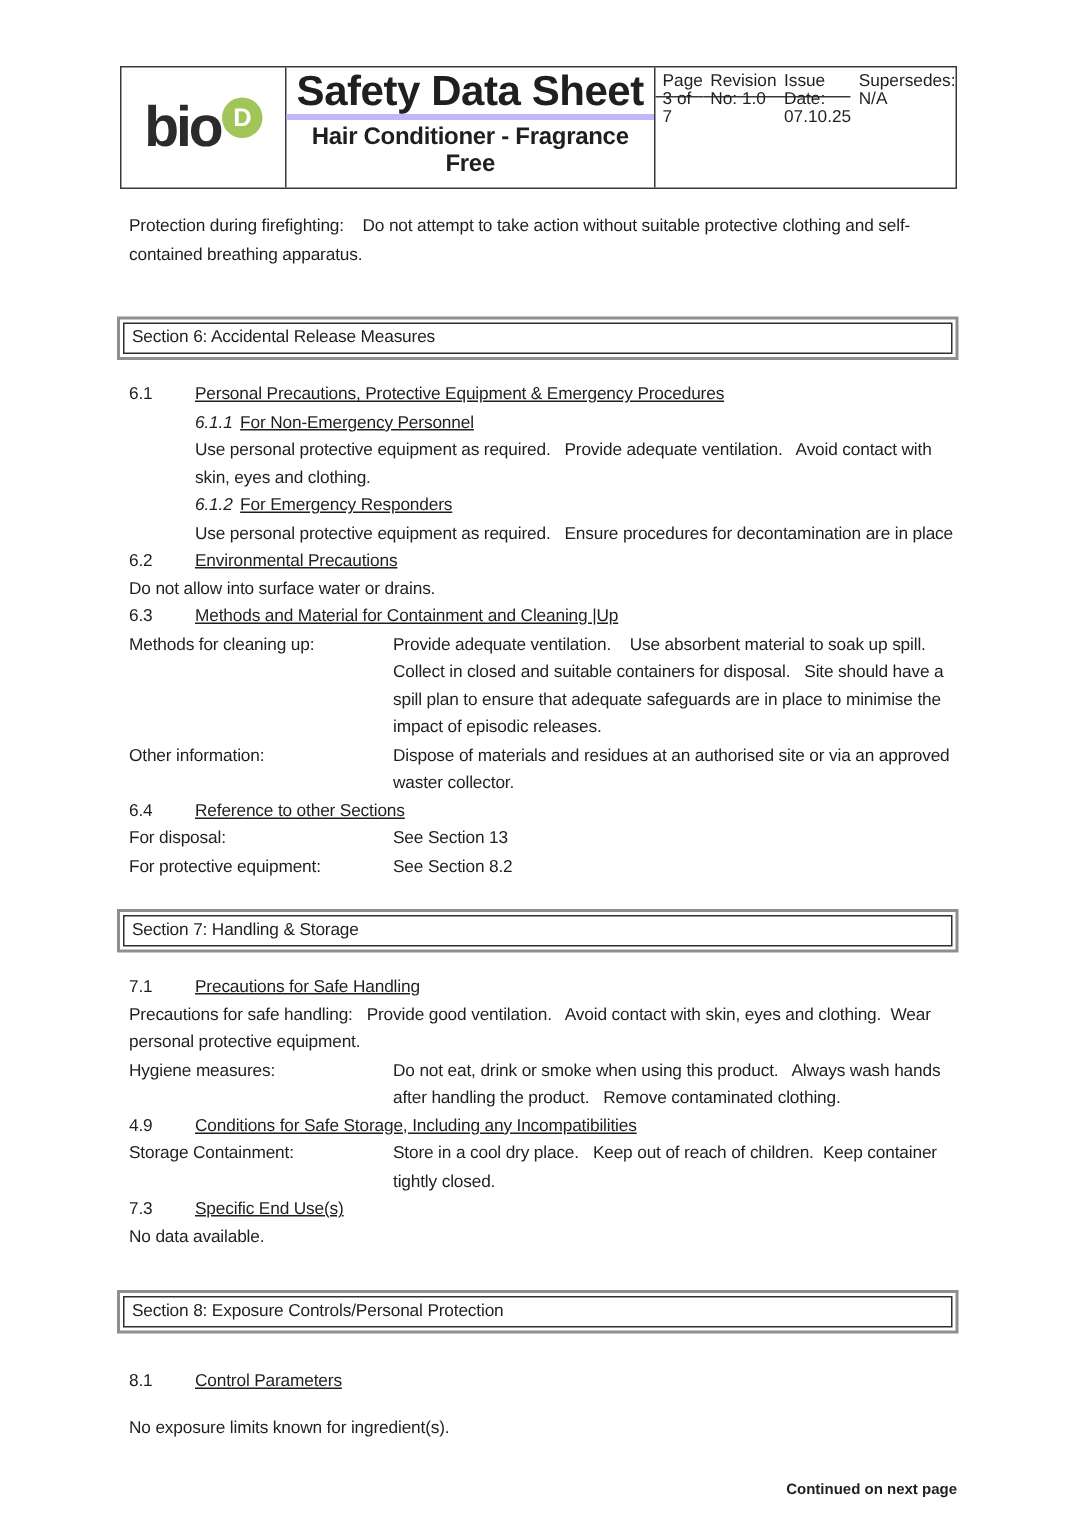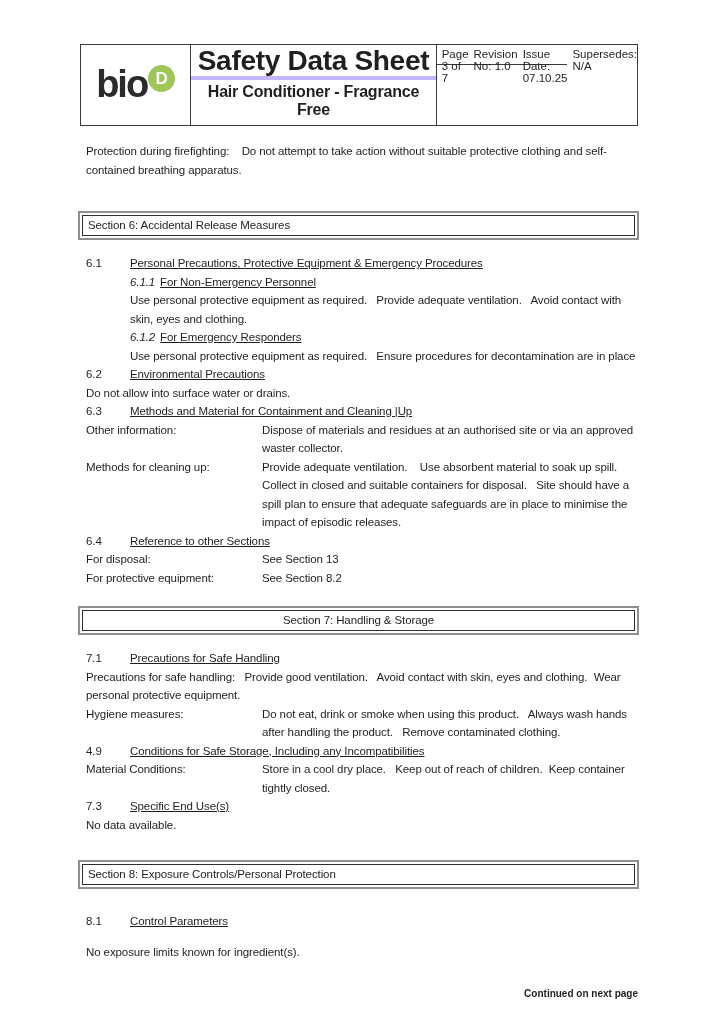--- a/index.html
+++ b/index.html
@@ -92,48 +92,48 @@
         </div>
         <div class="heading" style="margin-top: 14px;"><span class="num">6.1</span><span class="title">Personal Precautions, Protective Equipment &amp; Emergency Procedures</span></div>
         <div class="heading sub"><span class="num">6.1.1</span><span class="title">For Non-Emergency Personnel</span></div>
         <div class="para indent">Use personal protective equipment as required.   Provide adequate ventilation.   Avoid contact with skin, eyes and clothing.</div>
         <div class="heading sub"><span class="num">6.1.2</span><span class="title">For Emergency Responders</span></div>
         <div class="para indent">Use personal protective equipment as required.   Ensure procedures for decontamination are in place</div>
         <div class="heading"><span class="num">6.2</span><span class="title">Environmental Precautions</span></div>
         <div class="para">Do not allow into surface water or drains.</div>
         <div class="heading"><span class="num">6.3</span><span class="title">Methods and Material for Containment and Cleaning |Up</span></div>
         <div class="kv">
+          <span class="kv-label">Methods for cleaning up:</span>
+          <span class="kv-value">Provide adequate ventilation.    Use absorbent material to soak up spill.  Collect in closed and suitable containers for disposal.   Site should have a spill plan to ensure that adequate safeguards are in place to minimise the impact of episodic releases.</span>
+        </div>
+        <div class="kv">
           <span class="kv-label">Other information:</span>
           <span class="kv-value">Dispose of materials and residues at an authorised site or via an approved waster collector.</span>
-        </div>
-        <div class="kv">
-          <span class="kv-label">Methods for cleaning up:</span>
-          <span class="kv-value">Provide adequate ventilation.    Use absorbent material to soak up spill.  Collect in closed and suitable containers for disposal.   Site should have a spill plan to ensure that adequate safeguards are in place to minimise the impact of episodic releases.</span>
         </div>
         <div class="heading"><span class="num">6.4</span><span class="title">Reference to other Sections</span></div>
         <div class="kv">
           <span class="kv-label">For disposal:</span>
           <span class="kv-value">See Section 13</span>
         </div>
         <div class="kv">
           <span class="kv-label">For protective equipment:</span>
           <span class="kv-value">See Section 8.2</span>
         </div>
-        <div class="section-box" style="margin-top: 19px; text-align: center;">
+        <div class="section-box" style="margin-top: 19px;">
           <div class="section-box-inner">Section 7: Handling &amp; Storage</div>
         </div>
         <div class="heading" style="margin-top: 14px;"><span class="num">7.1</span><span class="title">Precautions for Safe Handling</span></div>
         <div class="para">Precautions for safe handling:   Provide good ventilation.   Avoid contact with skin, eyes and clothing.  Wear personal protective equipment.</div>
         <div class="kv">
           <span class="kv-label">Hygiene measures:</span>
           <span class="kv-value">Do not eat, drink or smoke when using this product.   Always wash hands after handling the product.   Remove contaminated clothing.</span>
         </div>
         <div class="heading"><span class="num">4.9</span><span class="title">Conditions for Safe Storage, Including any Incompatibilities</span></div>
         <div class="kv">
-          <span class="kv-label">Material Conditions:</span>
+          <span class="kv-label">Storage Containment:</span>
           <span class="kv-value">Store in a cool dry place.   Keep out of reach of children.  Keep container tightly closed.</span>
         </div>
         <div class="heading"><span class="num">7.3</span><span class="title">Specific End Use(s)</span></div>
         <div class="para">No data available.</div>
         <div class="section-box" style="margin-top: 26px;">
           <div class="section-box-inner">Section 8: Exposure Controls/Personal Protection</div>
         </div>
         <div class="heading" style="margin-top: 23px;"><span class="num">8.1</span><span class="title">Control Parameters</span></div>
         <div class="para" style="margin-top: 12px;">No exposure limits known for ingredient(s).</div>
         <div class="note" style="margin-top: 24px;">Continued on next page</div>

